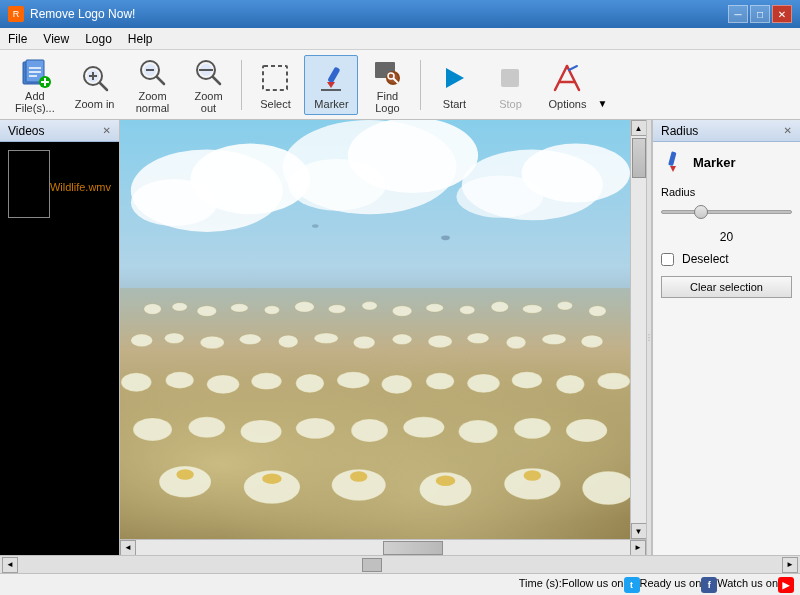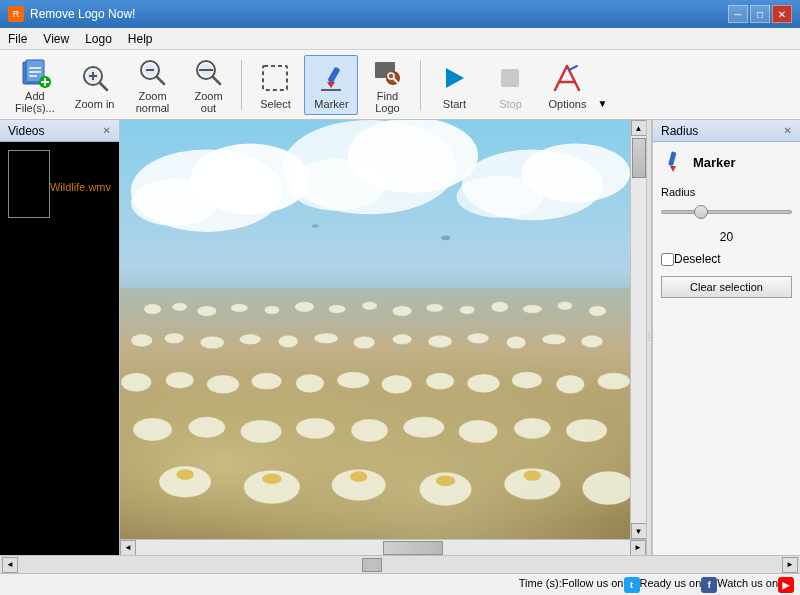--- a/index.html
+++ b/index.html
@@ -346,21 +346,21 @@
     }
     .toolbox-value {
       text-align: center;
       font-size: 12px;
       margin-top: 4px;
       margin-bottom: 8px;
     }
     .toolbox-checkbox {
       display: flex;
       align-items: flex-end;
-      gap: 0;
+      gap: 8px;
       font-size: 12px;
       margin-bottom: 10px;
     }
     .toolbox-checkbox input { cursor: pointer; }
     .toolbox-btn {
       width: 100%;
       padding: 4px;
       background: linear-gradient(to bottom, #f8f8f8, #e0e0e0);
       border: 1px solid #a0a0a0;
       font-size: 11px;

